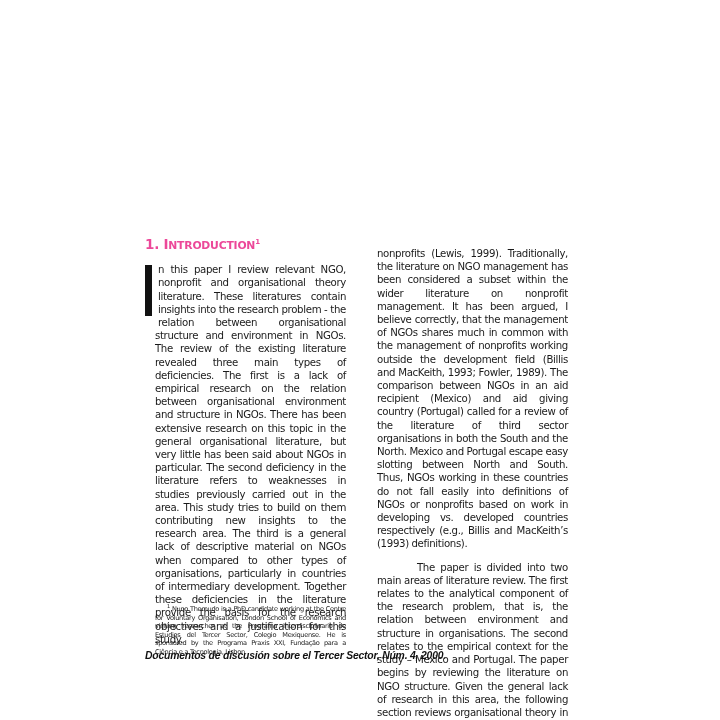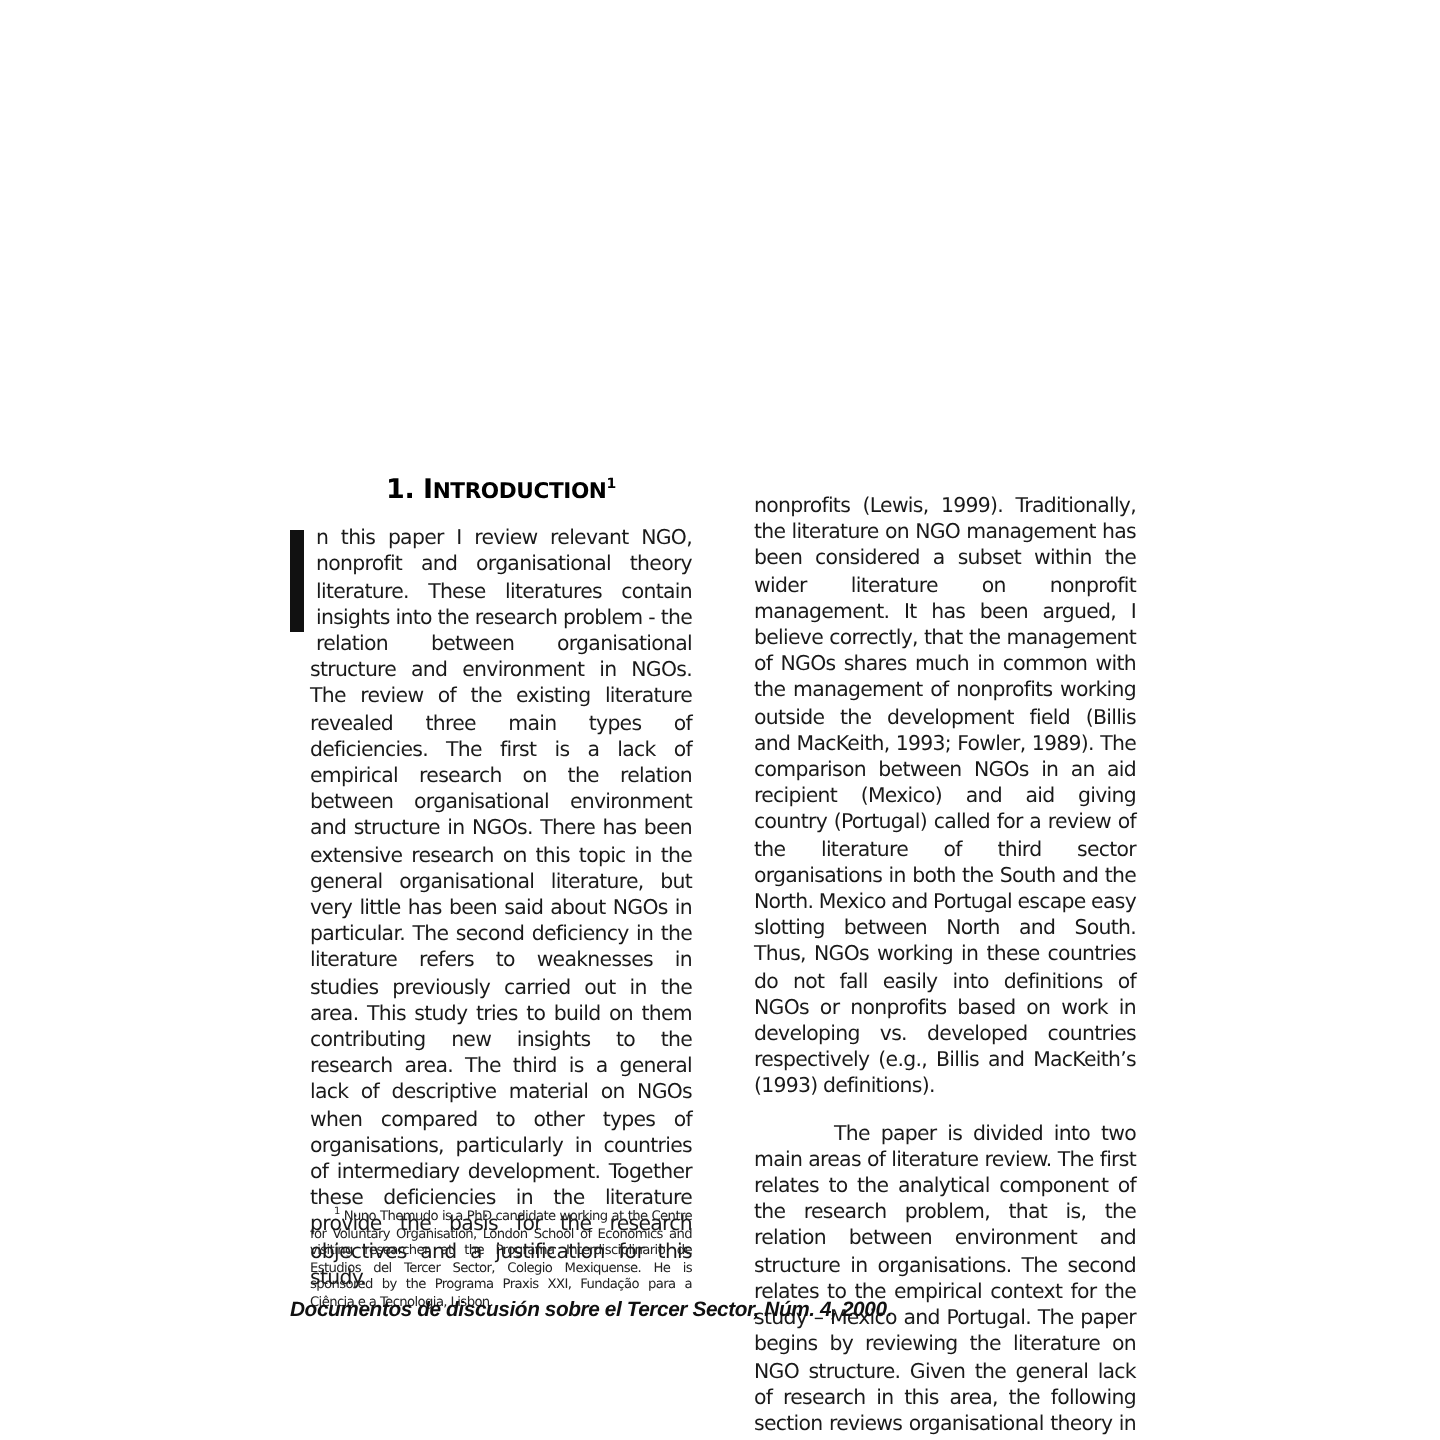--- a/index.html
+++ b/index.html
@@ -1,21 +1,21 @@
 <!DOCTYPE html>
 <html><head>
 <meta charset="utf-8">
 <style>
   html, body { margin: 0; padding: 0; background: #ffffff; }
   body { width: 720px; height: 720px; position: relative; overflow: hidden; }
   .page { position: absolute; left: 0; top: 0; width: 720px; height: 720px; background: #fff; color: #1a1a1a; }
   .col { position: absolute; top: 236px; width: 211px; font-family: "DejaVu Sans", sans-serif; font-size: 10.2px; line-height: 13.2px; letter-spacing: -0.35px; word-spacing: -0.2px; }
   .col-left { left: 145px; }
   .col-right { left: 367px; top: 237px; }
-  .heading { font-family: "DejaVu Sans", sans-serif; font-weight: bold; font-size: 13.5px; letter-spacing: -0.2px; margin: 0 0 11px 0; color: #000000; text-align: center; }
+  .heading { font-family: "DejaVu Sans", sans-serif; font-weight: bold; font-size: 13.5px; letter-spacing: -0.2px; margin: 0 0 11px 0; color: #ec4899; }
   .heading .sc { font-size: 10.8px; }
   .heading sup { font-size: 7px; vertical-align: 5px; }
   p { margin: 10px; text-align: justify; }
   .indent { text-indent: 40px; }
   .dropcap { float: left; width: 7px; height: 51px; background: #111; margin: 2px 6px 0 0; }
   .footnote { position: absolute; left: 145px; top: 592px; width: 211px; font-family: "DejaVu Sans", sans-serif; font-size: 6.6px; line-height: 8.6px; letter-spacing: -0.3px; color: #222; text-align: justify; }
   .footnote .fn-indent { text-indent: 12px; }
   .footnote sup { font-size: 5px; vertical-align: 3px; }
   .running-footer { position: absolute; left: 145px; top: 650px; font-family: Liberation Sans, sans-serif; font-weight: bold; font-style: italic; font-size: 10.4px; letter-spacing: -0.2px; color: #111; white-space: nowrap; }
 </style>

